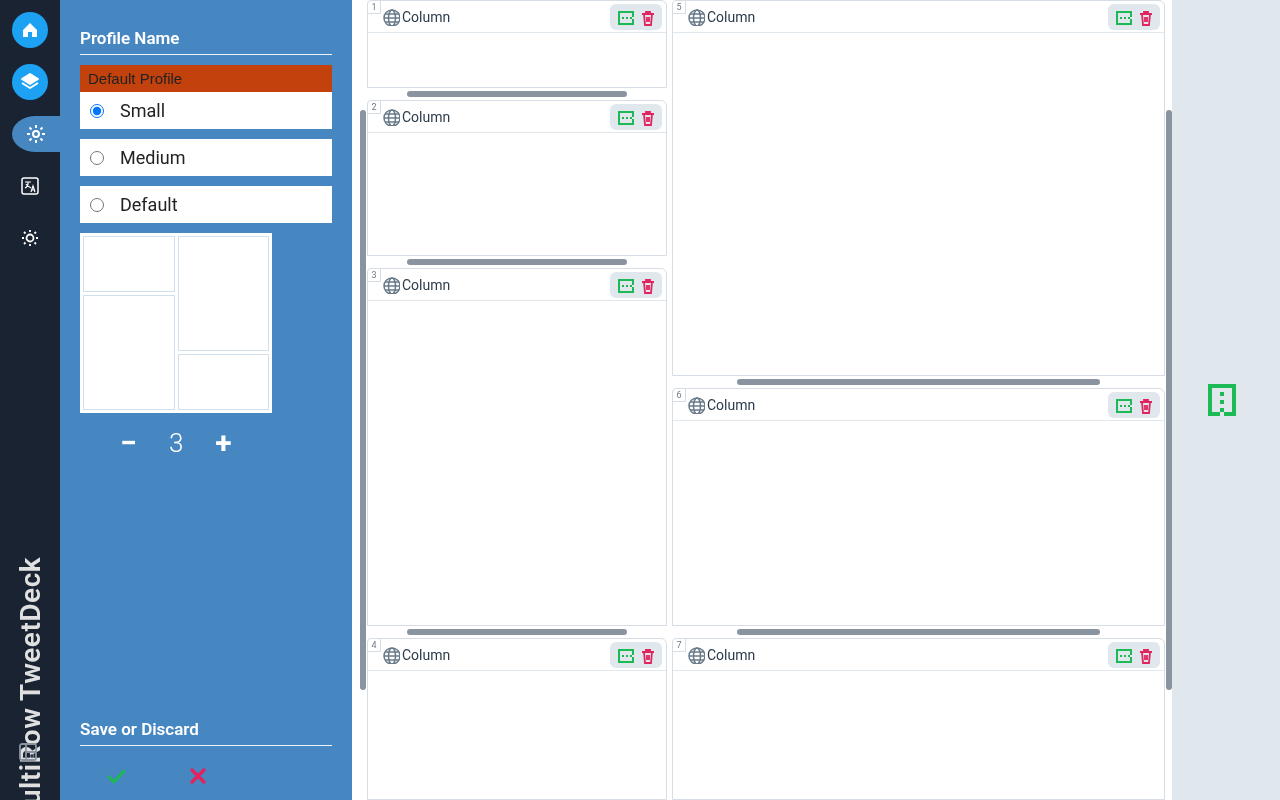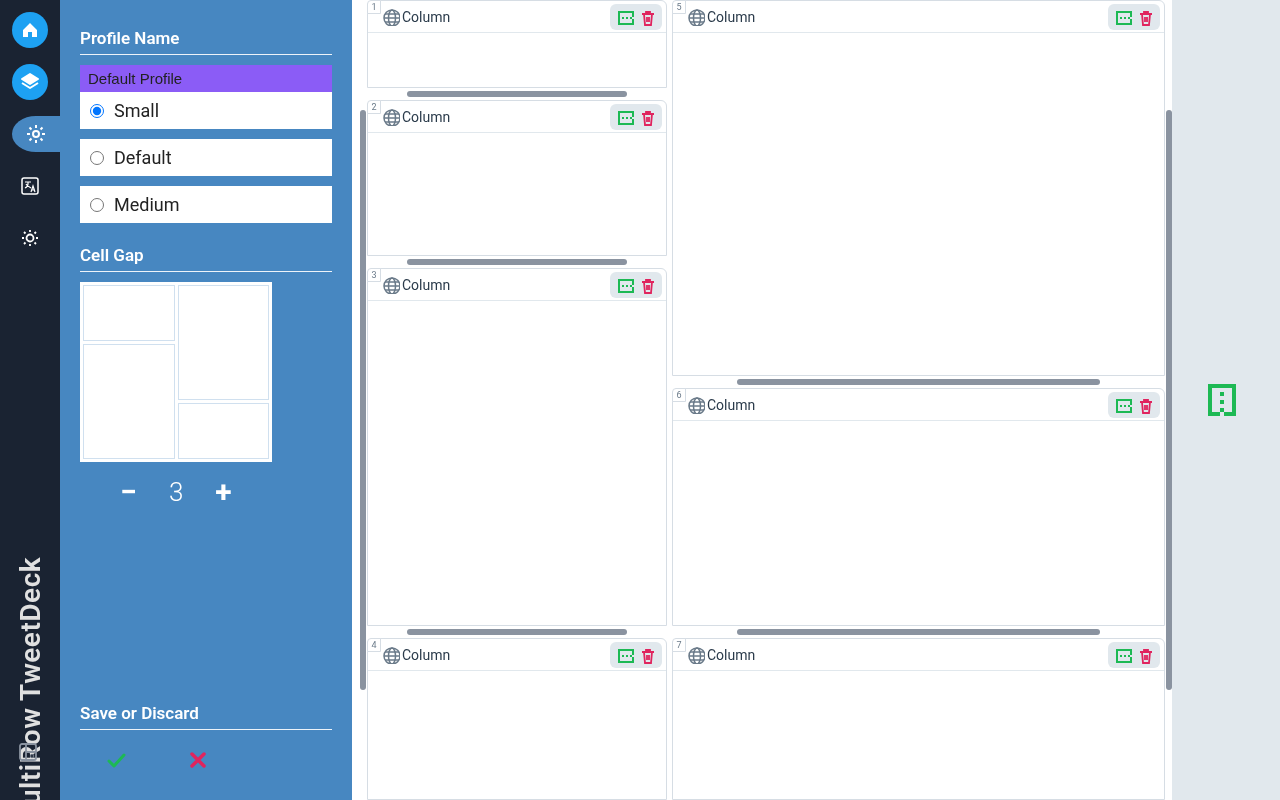--- a/index.html
+++ b/index.html
@@ -74,35 +74,35 @@
     font-size: 17px;
     font-weight: 600;
     border-bottom: 1px solid rgba(255,255,255,0.9);
     padding-bottom: 6px;
     margin-bottom: 10px;
     margin-top: 12px;
   }
   .section-title:first-child { margin-top: 4px; }
   .panel input[type=text] {
     width: 100%;
-    background: #8b5cf6;
+    background: #c2410c;
     border: none;
     padding: 5px 8px;
     font-size: 15px;
     color: #222;
   }
   .radio-row {
     background: #fff;
     color: #222;
     padding: 8px 10px;
     margin-bottom: 10px;
     font-size: 18px;
     display: flex;
     align-items: center;
-    gap: 10px;
+    gap: 16px;
     cursor: pointer;
   }
   .radio-row input { width: 14px; height: 14px; }
   .cellgap-preview {
     width: 192px; height: 180px;
     background: #fff;
     padding: 3px;
     display: grid;
     grid-template-columns: 1fr 1fr;
     grid-template-rows: 1fr 1fr 1fr;
@@ -120,21 +120,21 @@
     gap: 32px;
     margin-top: 12px;
     font-size: 26px;
     font-weight: 300;
     color: #fff;
     width: 192px;
   }
   .stepper .btn { cursor: pointer; font-size: 30px; font-weight: 700; user-select: none; }
   .panel-footer {
     position: absolute;
-    left: 20px; right: 20px; bottom: 28px;
+    left: 20px; right: 20px; bottom: 12px;
   }
   .sd-row {
     display: flex;
     gap: 60px;
     padding: 10px 26px 0 26px;
     font-size: 26px;
   }
   .sd-row .ok { color: #1db954; cursor: pointer; }
   .sd-row .no { color: #e0245e; cursor: pointer; }
 
@@ -306,28 +306,27 @@
 <div class="panel">
   <div class="section-title">Profile Name</div>
   <input type="text" value="Default Profile" style="">
 
   <label class="radio-row">
     <input type="radio" name="hdr" checked="" style="">
     <span>Small</span>
   </label>
   <label class="radio-row">
     <input type="radio" name="hdr" style="">
-    <span>Default</span>
+    <span>Medium</span>
   </label>
   <label class="radio-row">
     <input type="radio" name="hdr" style="">
-    <span>Medium</span>
+    <span>Default</span>
   </label>
 
-  <div class="section-title">Cell Gap</div>
   <div class="cellgap-preview">
     <div class="cell-a"></div>
     <div class="cell-b"></div>
     <div class="cell-c"></div>
     <div class="cell-d"></div>
   </div>
   <div class="stepper">
     <span class="btn">−</span>
     <span>3</span>
     <span class="btn">+</span>

